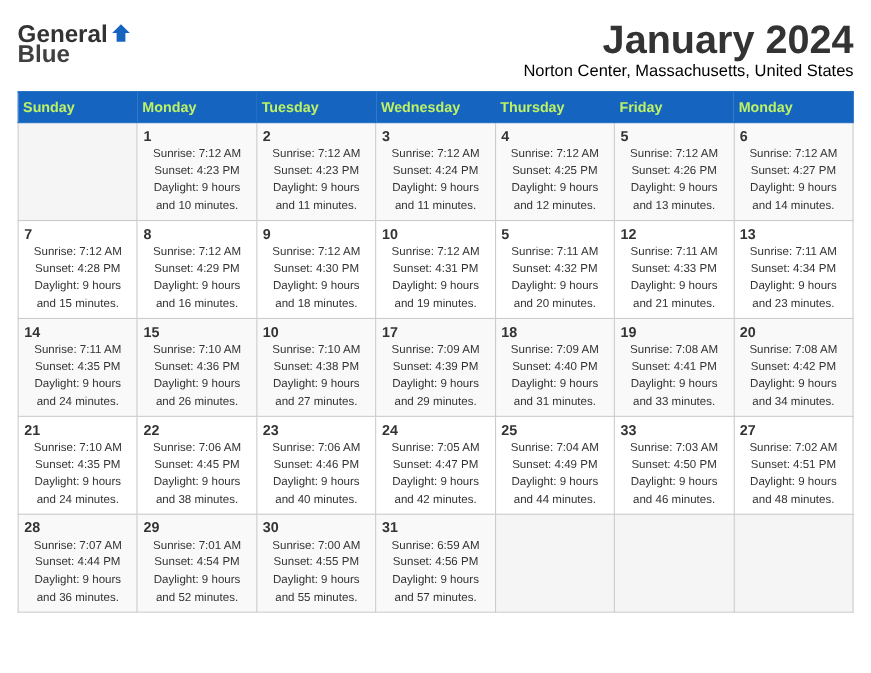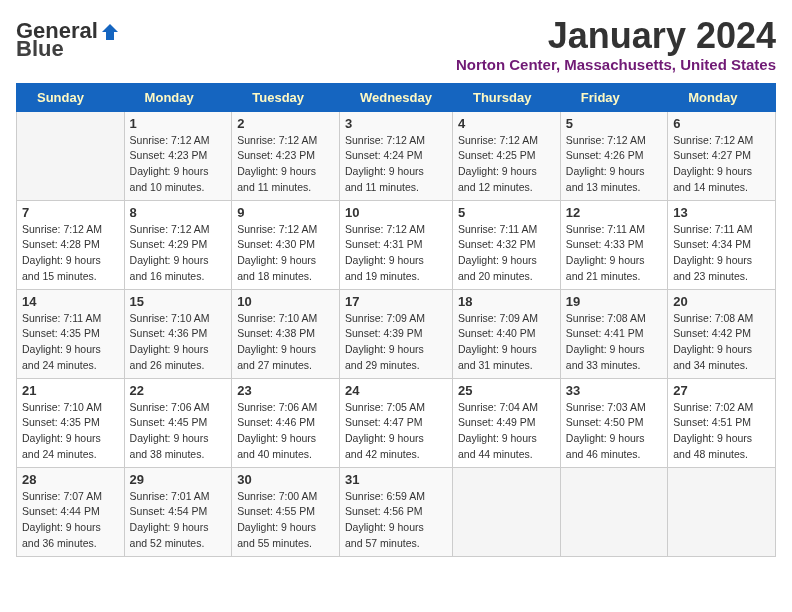--- a/index.html
+++ b/index.html
@@ -33,32 +33,31 @@
       text-align: right;
     }
     .calendar-title {
       font-size: 36px;
       font-weight: bold;
       color: #333;
       line-height: 1.1;
     }
     .calendar-subtitle {
       font-size: 15px;
-      color: #701a75;
-      font-weight: bold;
+      color: #000000;
     }
     table {
       width: 100%;
       border-collapse: collapse;
       font-size: 11px;
     }
     thead tr th {
       background-color: #1565c0;
-      color: #fef9c3;
-      padding: 6px 20px;
+      color: #bef264;
+      padding: 6px 4px;
       text-align: left;
       font-size: 13px;
       font-weight: bold;
       border: 1px solid #1565c0;
     }
     tbody tr td {
       border: 1px solid #ccc;
       vertical-align: top;
       padding: 4px 5px;
       width: 108px;
@@ -72,31 +71,32 @@
     .day-number {
       font-size: 13px;
       font-weight: bold;
       margin-bottom: 2px;
       display: block;
     }
     .day-info {
       font-size: 10.5px;
       line-height: 1.5;
       color: #333;
+      text-align: center;
     }
     .empty-cell {
       background: #f5f5f5 !important;
     }
   </style>
 </head>
 <body>
 
 <div class="header-area">
   <div class="logo">
-    <div style="display:flex;align-items:flex-end;gap:2px;">
+    <div style="display:flex;align-items:flex-start;gap:2px;">
       <span class="logo-text logo-general">General</span>
       <svg width="20" height="20" viewBox="0 0 20 20">
         <polygon points="10,2 18,10 14,10 14,18 6,18 6,10 2,10" fill="#1565c0"></polygon>
       </svg>
     </div>
     <span class="logo-text logo-blue" style="margin-top:-4px;">Blue</span>
   </div>
   <div class="title-block">
     <div class="calendar-title">January 2024</div>
     <div class="calendar-subtitle">Norton Center, Massachusetts, United States</div>

